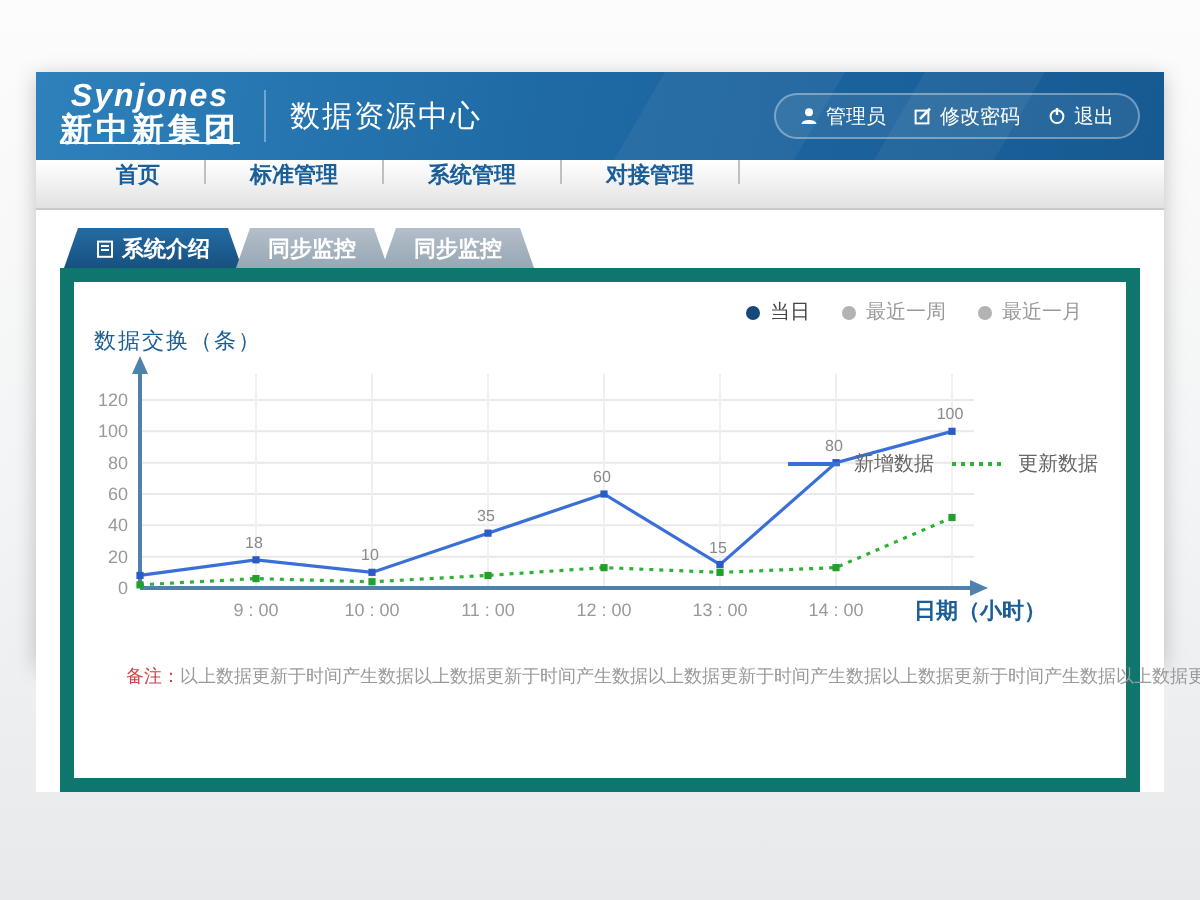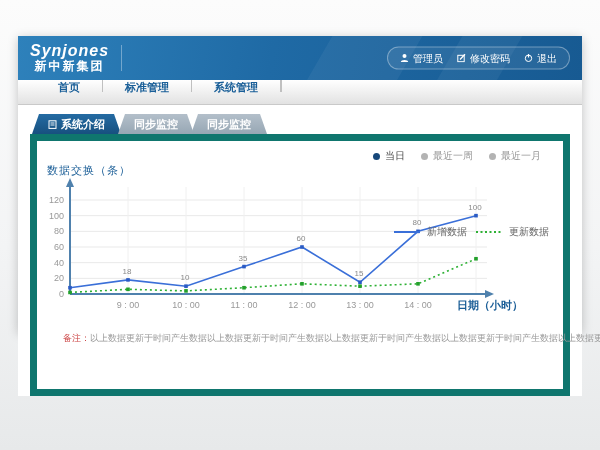--- a/index.html
+++ b/index.html
@@ -21,21 +21,21 @@
     padding:0 12px; overflow:hidden;
     background: linear-gradient(100deg, #2e81bb 0%, #1f6aa5 45%, #175a92 100%);
   }
   .topbar .streak {
     position:absolute; top:-10px; height:70px; width:90px;
     background:rgba(255,255,255,.05); transform:skewX(-30deg);
   }
   .streak.s1 { left:300px; } .streak.s2 { left:430px; width:60px; }
   .logo { display:flex; flex-direction:column; align-items:center; color:#fff; line-height:1.05; z-index:1; }
   .logo-en { font-size:16px; font-weight:bold; font-style:italic; letter-spacing:1px; }
-  .logo-cn { font-size:12px; font-weight:bold; letter-spacing:2px; }
+  .logo-cn { font-size:16px; font-weight:bold; letter-spacing:2px;text-decoration:underline; }
   .logo-divider { width:1px; height:26px; background:rgba(255,255,255,.35); margin:0 12px; z-index:1; }
   .app-title { color:#fff; font-size:15px; letter-spacing:1px; z-index:1; }
   .user-menu {
     position:absolute; right:12px; top:50%; transform:translateY(-50%);
     display:flex; align-items:center; gap:14px; height:23px; padding:0 12px;
     border:1px solid rgba(255,255,255,.35); border-radius:12px;
     background:rgba(255,255,255,.07); z-index:1;
   }
   .user-item { display:flex; align-items:center; gap:4px; color:#fff; font-size:10px; cursor:pointer; white-space:nowrap; }
   .user-item svg { display:block; }
@@ -89,20 +89,21 @@
   <div class="card">
 
     <div class="topbar">
       <div class="streak s1"></div>
       <div class="streak s2"></div>
       <div class="logo">
         <span class="logo-en">Synjones</span>
         <span class="logo-cn">新中新集团</span>
       </div>
       <div class="logo-divider"></div>
+      <div class="app-title">数据资源中心</div>
       <div class="user-menu">
           <div class="user-item">
             <svg width="9" height="9" viewBox="0 0 9 9">
               <circle cx="4.5" cy="2.6" r="2" fill="#fff"></circle>
               <path d="M0.8 8.5 C0.8 5.8 8.2 5.8 8.2 8.5 Z" fill="#fff"></path>
             </svg>
             <span>管理员</span>
           </div>
           <div class="user-item">
             <svg width="9" height="9" viewBox="0 0 9 9">
@@ -121,20 +122,21 @@
         </div>
     </div>
 
     <nav class="navbar">
         <div class="nav-item">首页</div>
         <div class="nav-sep"></div>
         <div class="nav-item">标准管理</div>
         <div class="nav-sep"></div>
         <div class="nav-item">系统管理</div>
         <div class="nav-sep"></div>
+        <div class="nav-item">对接管理</div>
         <div class="nav-sep"></div>
       </nav>
 
     <div class="content">
       <div class="tabrow">
           <div class="tab active">
             <svg width="9" height="9" viewBox="0 0 9 9">
               <rect x="1" y="0.8" width="7" height="7.6" fill="none" stroke="#fff" stroke-width="1"></rect>
               <path d="M2.5 3 H6.5 M2.5 5 H6.5" stroke="#fff" stroke-width="0.9"></path>
             </svg>

